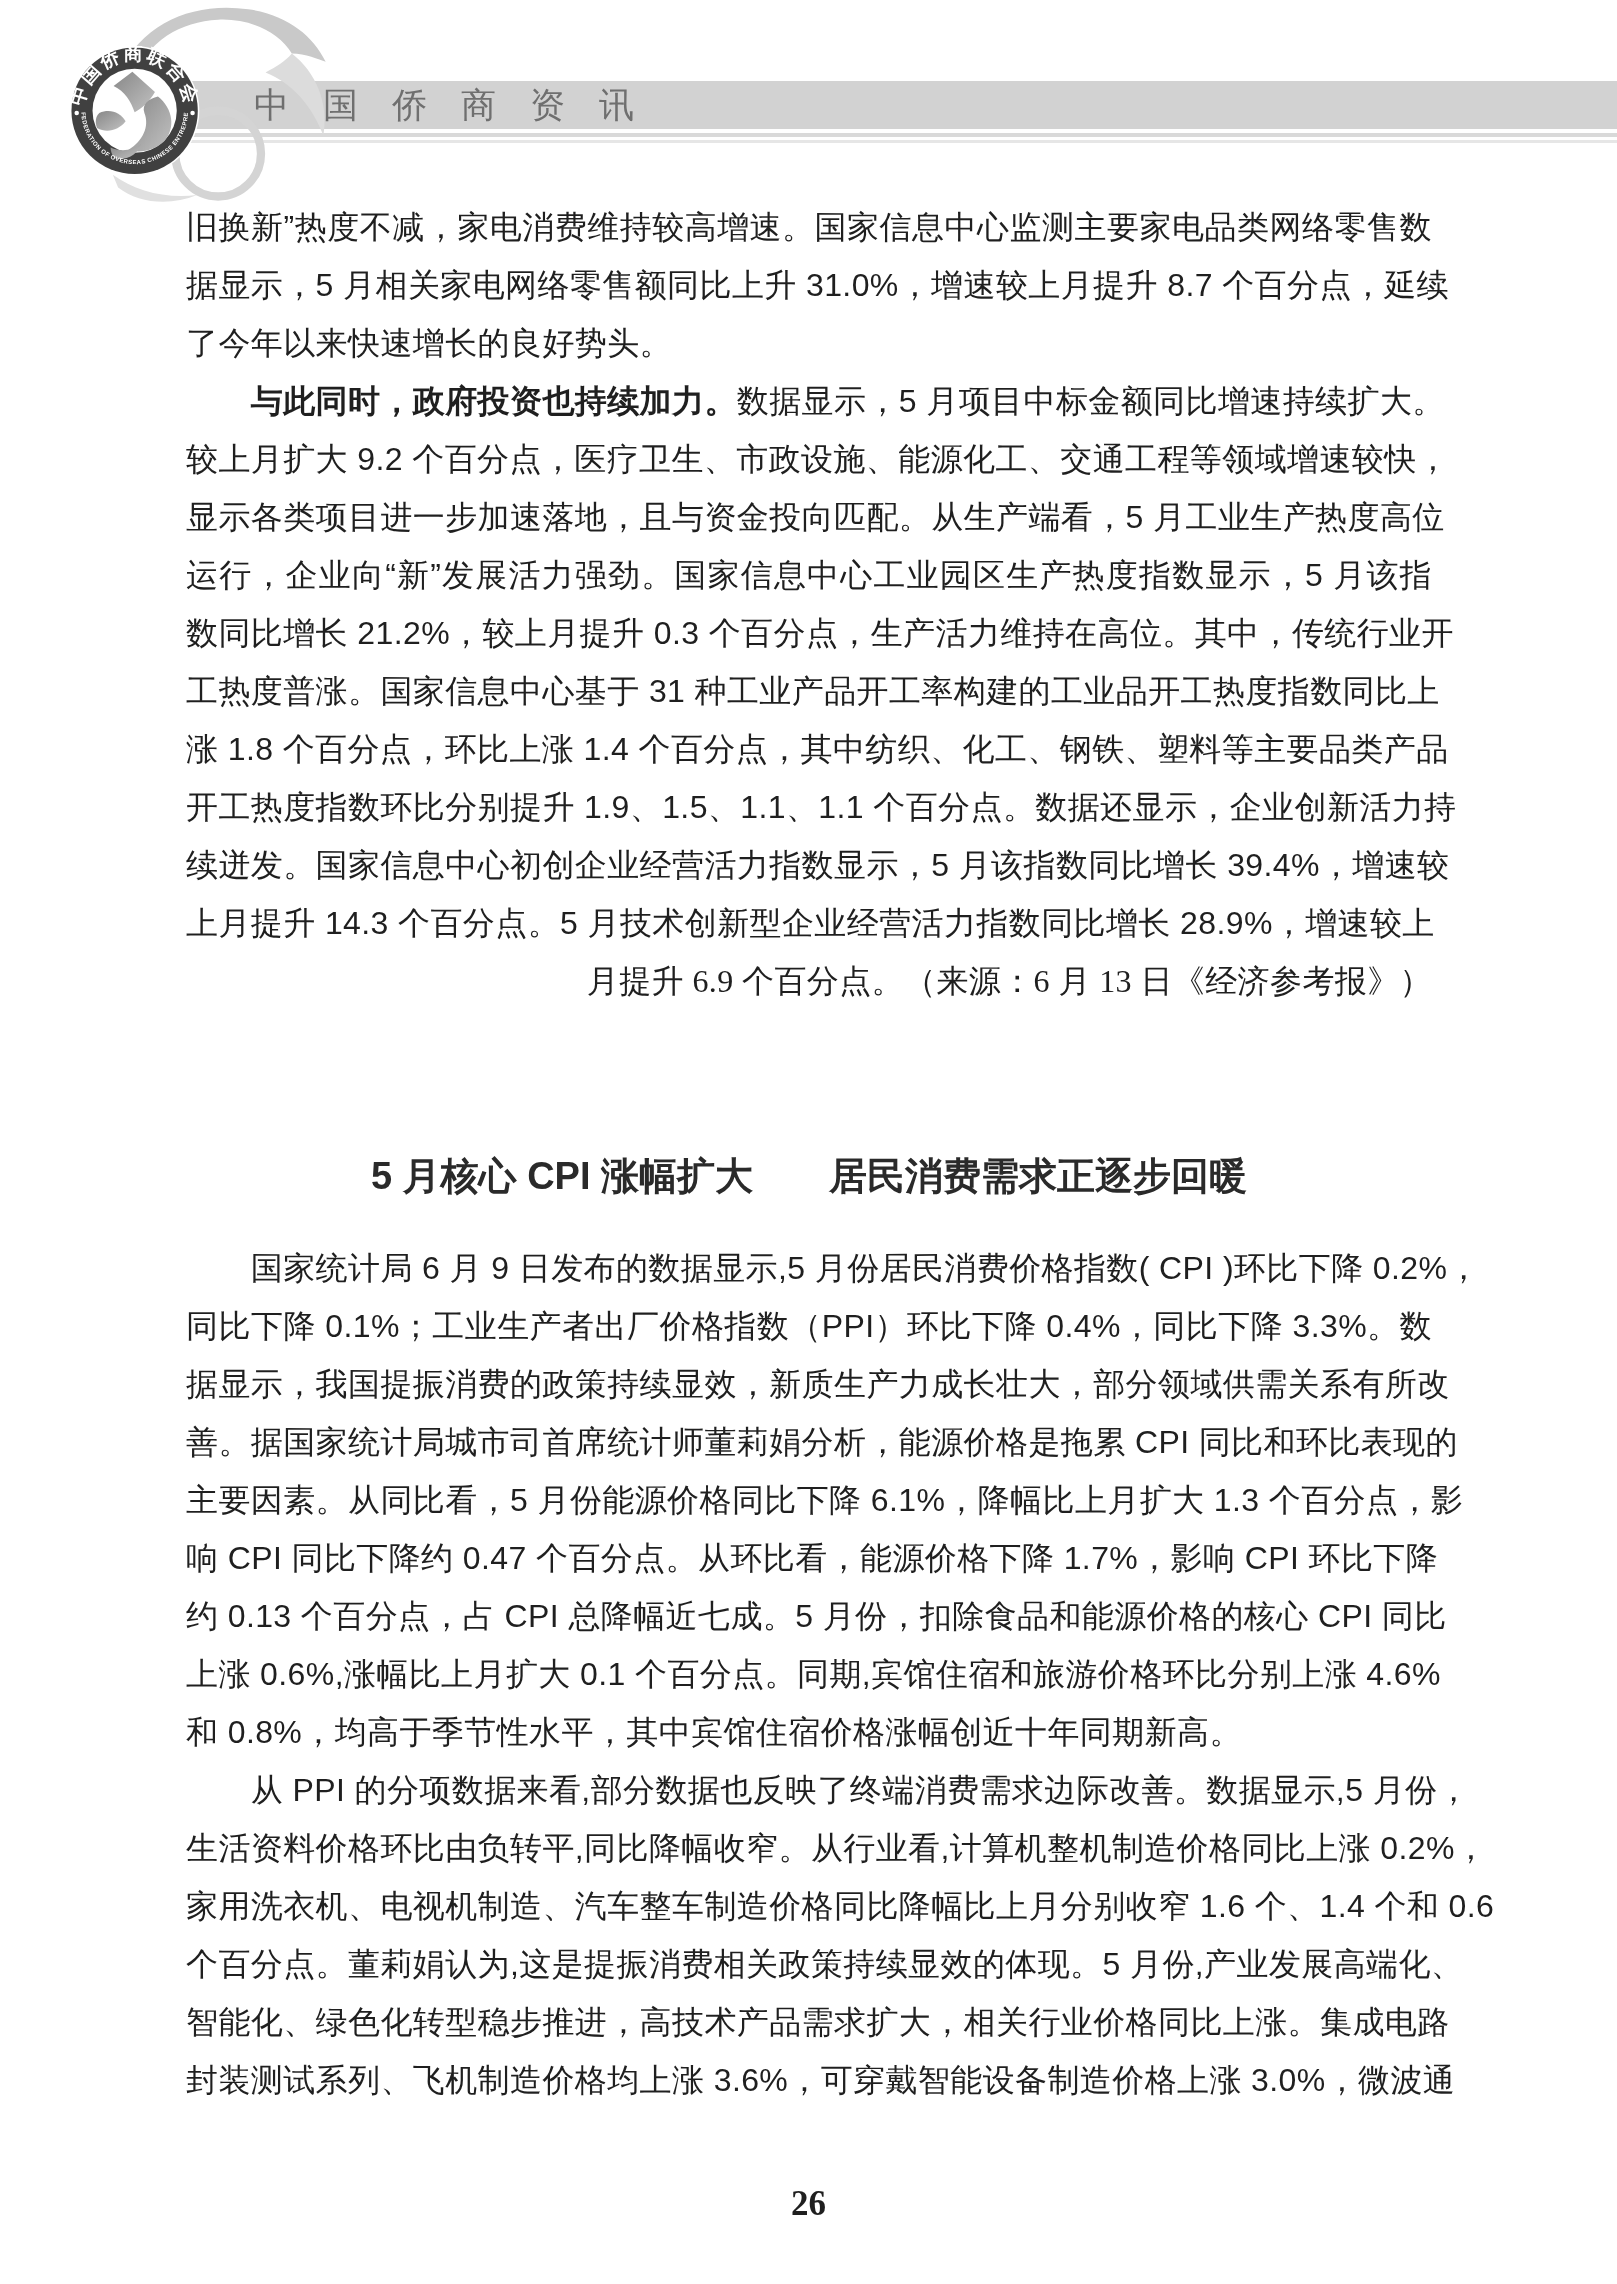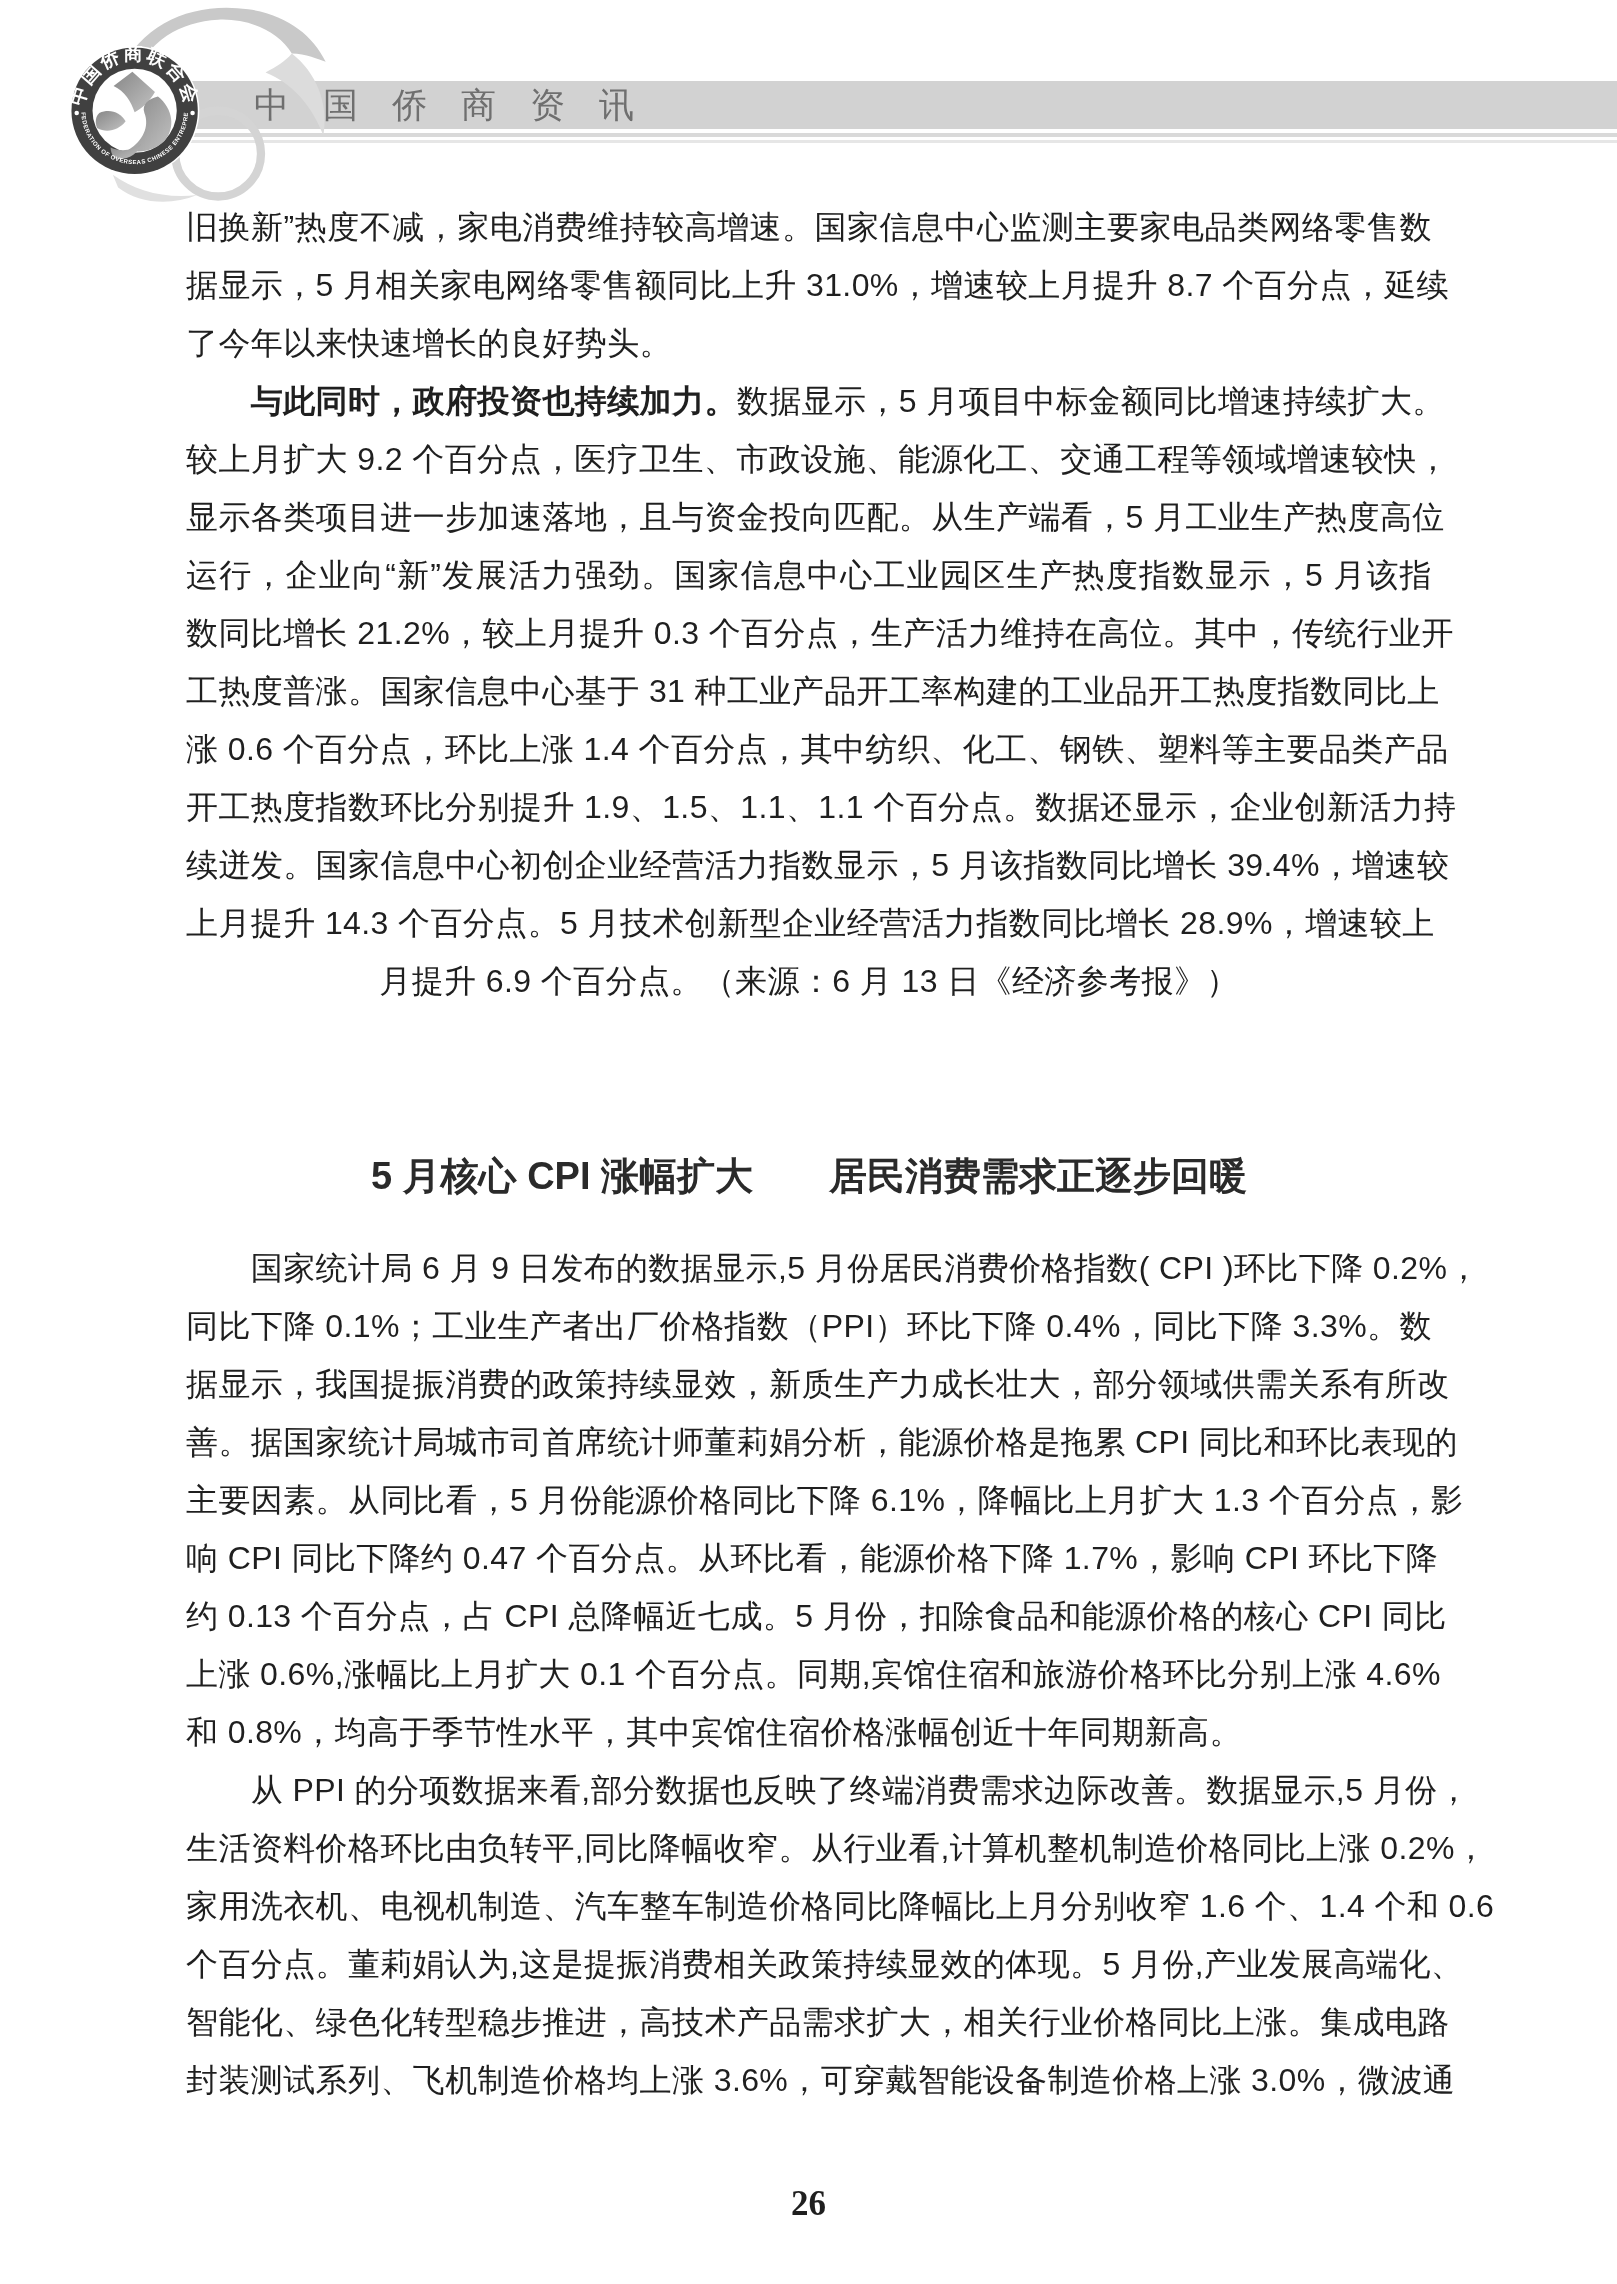--- a/index.html
+++ b/index.html
@@ -21,21 +21,21 @@
     font-size:35px; letter-spacing:34px; color:#6f6f6f; white-space:nowrap;
   }
   .logo-svg{position:absolute; left:0; top:0; width:346px; height:220px;}
   
   .textcol{position:absolute; left:186px; width:1246px;}
   .line{
     display:block; height:58px; line-height:58px; font-size:32px;
     white-space:nowrap; letter-spacing:0.4px;
   }
   .jfull{text-align:justify; text-align-last:justify; text-justify:inter-character;}
-  .srcline{display:flex; justify-content:center;}
+  .srcline{display:flex; justify-content:flex-end;font-family:Liberation Serif, serif;}
   .b{font-weight:bold;}
   .art1{top:198px;}
   .art2{top:1239px;}
   .article-title{
     position:absolute; left:186px; top:1146px; width:1246px; height:60px;
     line-height:60px; text-align:center; font-size:38px; font-weight:bold;
     color:#2a2a2a; white-space:nowrap;
   }
   .page-number{
     position:absolute; left:0; top:2184px; width:1617px; text-align:center;
@@ -98,21 +98,21 @@
   <div class="textcol art1">
     <div class="line jfull">旧换新”热度不减，家电消费维持较高增速。国家信息中心监测主要家电品类网络零售数</div>
     <div class="line jfull">据显示，5 月相关家电网络零售额同比上升 31.0%，增速较上月提升 8.7 个百分点，延续</div>
     <div class="line">了今年以来快速增长的良好势头。</div>
     <div class="line jfull"><span class="b">　　与此同时，政府投资也持续加力。</span><span>数据显示，5 月项目中标金额同比增速持续扩大。</span></div>
     <div class="line jfull">较上月扩大 9.2 个百分点，医疗卫生、市政设施、能源化工、交通工程等领域增速较快，</div>
     <div class="line jfull">显示各类项目进一步加速落地，且与资金投向匹配。从生产端看，5 月工业生产热度高位</div>
     <div class="line jfull">运行，企业向“新”发展活力强劲。国家信息中心工业园区生产热度指数显示，5 月该指</div>
     <div class="line jfull">数同比增长 21.2%，较上月提升 0.3 个百分点，生产活力维持在高位。其中，传统行业开</div>
     <div class="line jfull">工热度普涨。国家信息中心基于 31 种工业产品开工率构建的工业品开工热度指数同比上</div>
-    <div class="line jfull">涨 0.6 个百分点，环比上涨 1.4 个百分点，其中纺织、化工、钢铁、塑料等主要品类产品</div>
+    <div class="line jfull">涨 1.8 个百分点，环比上涨 1.4 个百分点，其中纺织、化工、钢铁、塑料等主要品类产品</div>
     <div class="line jfull">开工热度指数环比分别提升 1.9、1.5、1.1、1.1 个百分点。数据还显示，企业创新活力持</div>
     <div class="line jfull">续迸发。国家信息中心初创企业经营活力指数显示，5 月该指数同比增长 39.4%，增速较</div>
     <div class="line jfull">上月提升 14.3 个百分点。5 月技术创新型企业经营活力指数同比增长 28.9%，增速较上</div>
     <div class="line srcline">
       <span>月提升 6.9 个百分点。</span>
       <span>（来源：6 月 13 日《经济参考报》）</span>
     </div>
   </div>
 
   <div class="article-title">5 月核心 CPI 涨幅扩大　　居民消费需求正逐步回暖</div>

